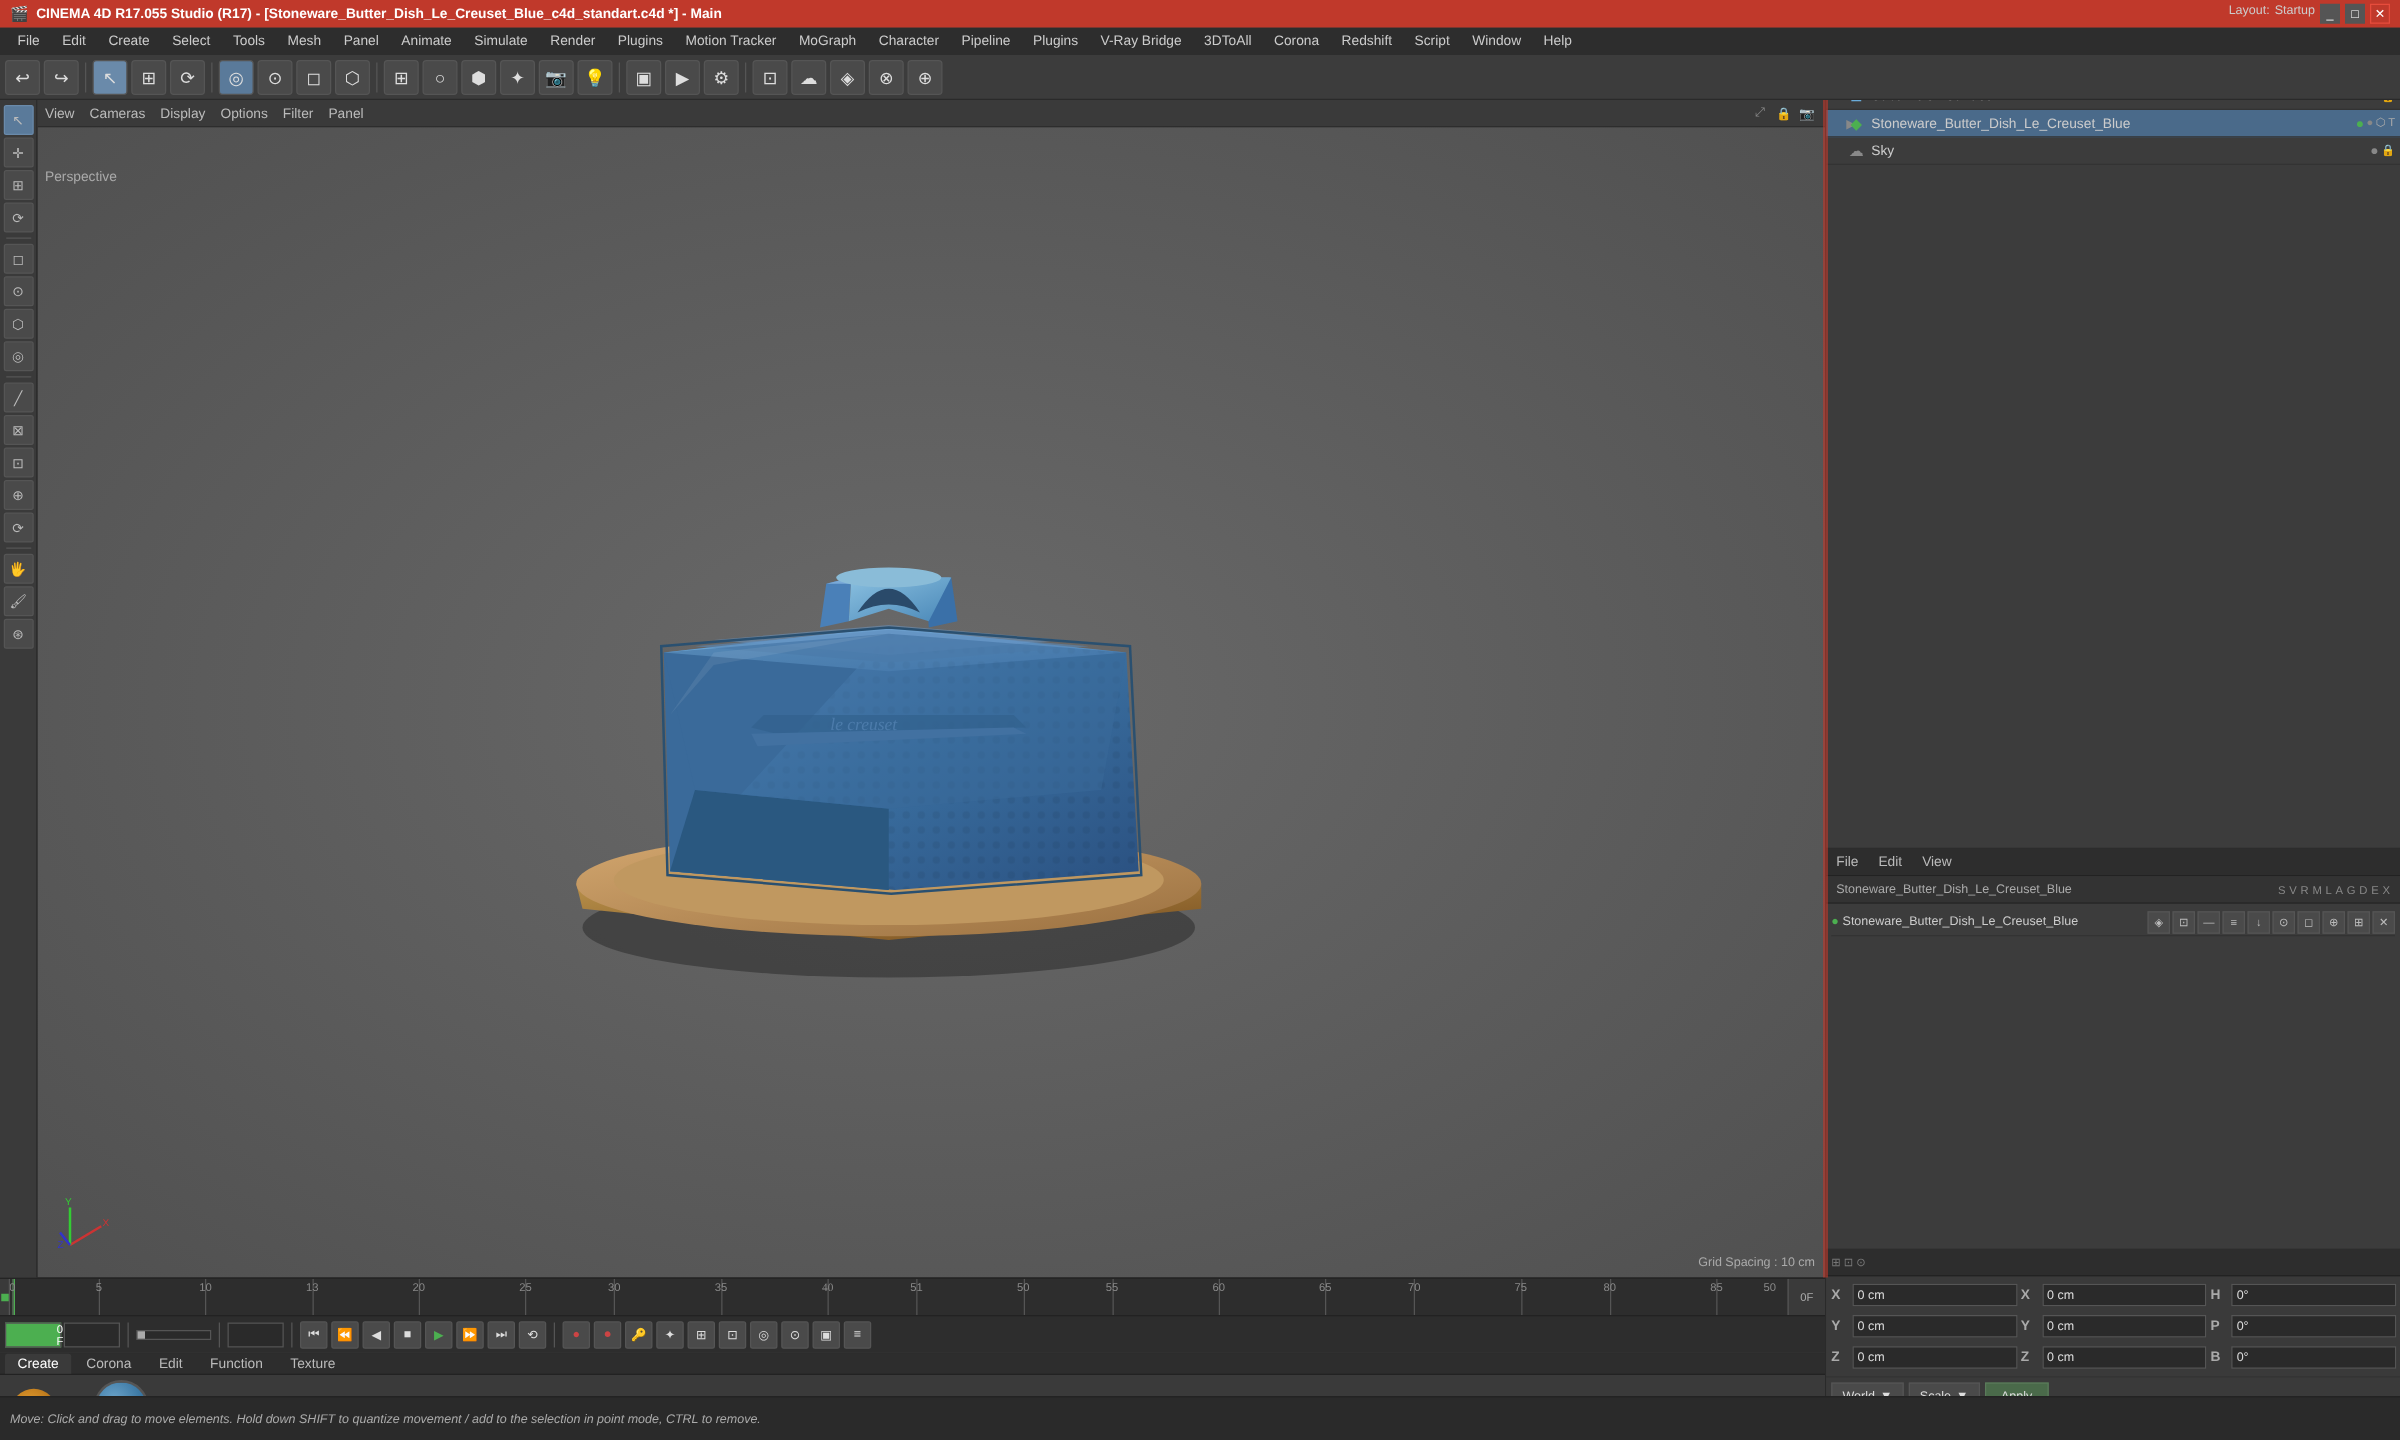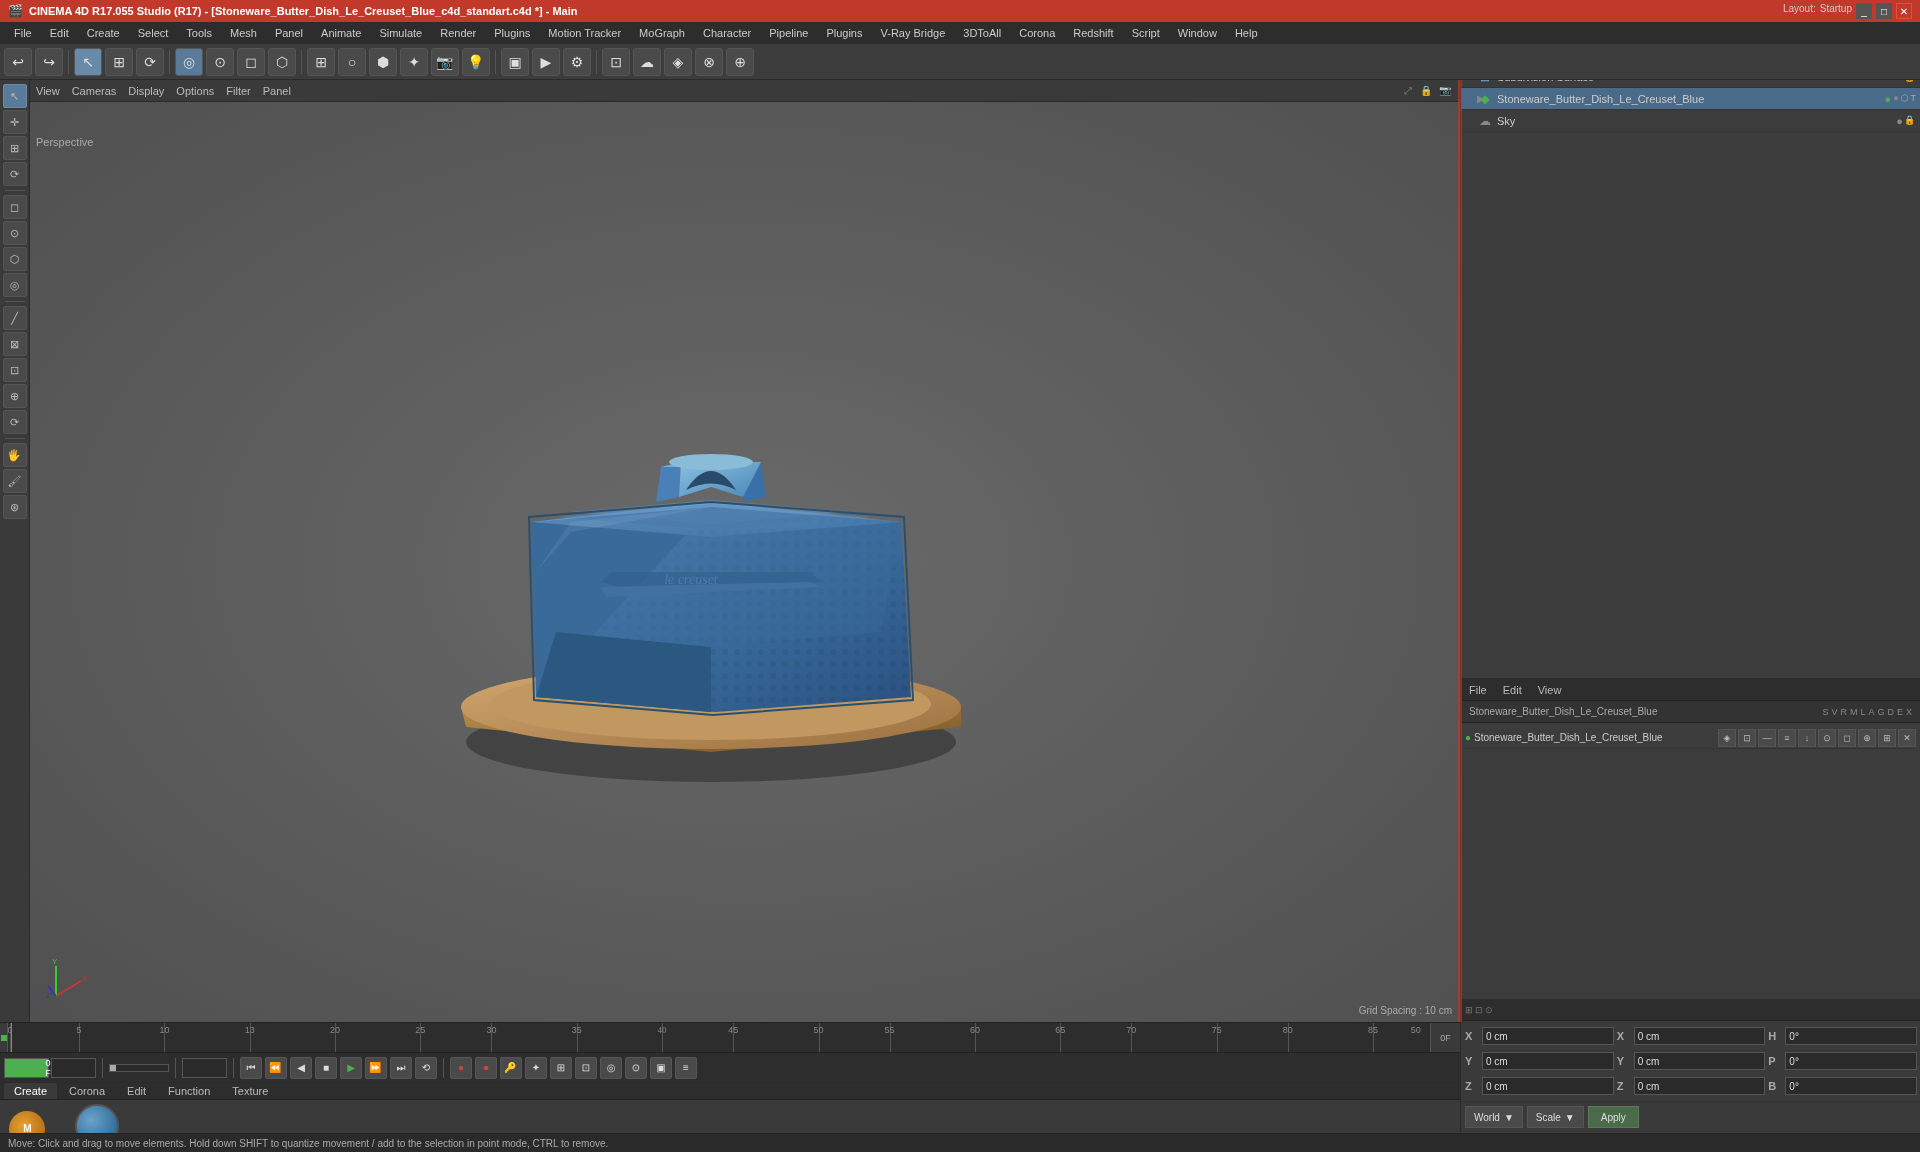--- a/index.html
+++ b/index.html
@@ -565,27 +565,28 @@
       font-size: 10px;
       cursor: pointer;
     }
 
     
     #statusbar {
       position: absolute;
       bottom: -1px;
       left: 0;
       right: 0;
-      height: 20px;
+      height: 36px;
       background: #2a2a2a;
       display: flex;
       align-items: center;
       padding: 0 8px;
       border-top: 1px solid #222;
       z-index: 50;
+      font-style: italic;
     }
     #statusbar-text {
       color: #aaa;
       font-size: 10px;
     }
     .vp-icon {
       width: 16px;
       height: 16px;
       background: transparent;
       display: flex;
@@ -1032,21 +1033,21 @@
     <div class="timeline-label" style="left:23%;">20</div>
     <div class="timeline-tick" style="left:29%;"></div>
     <div class="timeline-label" style="left:29%;">25</div>
     <div class="timeline-tick" style="left:34%;"></div>
     <div class="timeline-label" style="left:34%;">30</div>
     <div class="timeline-tick" style="left:40%;"></div>
     <div class="timeline-label" style="left:40%;">35</div>
     <div class="timeline-tick" style="left:46%;"></div>
     <div class="timeline-label" style="left:46%;font-family:Liberation Serif, serif;">40</div>
     <div class="timeline-tick" style="left:51%;"></div>
-    <div class="timeline-label" style="left:51%;">45</div>
+    <div class="timeline-label" style="left:51%;">51</div>
     <div class="timeline-tick" style="left:57%;"></div>
     <div class="timeline-label" style="left:57%;">50</div>
     <div class="timeline-tick" style="left:62%;"></div>
     <div class="timeline-label" style="left:62%;">55</div>
     <div class="timeline-tick" style="left:68%;"></div>
     <div class="timeline-label" style="left:68%;">60</div>
     <div class="timeline-tick" style="left:74%;"></div>
     <div class="timeline-label" style="left:74%;">65</div>
     <div class="timeline-tick" style="left:79%;"></div>
     <div class="timeline-label" style="left:79%;">70</div>

